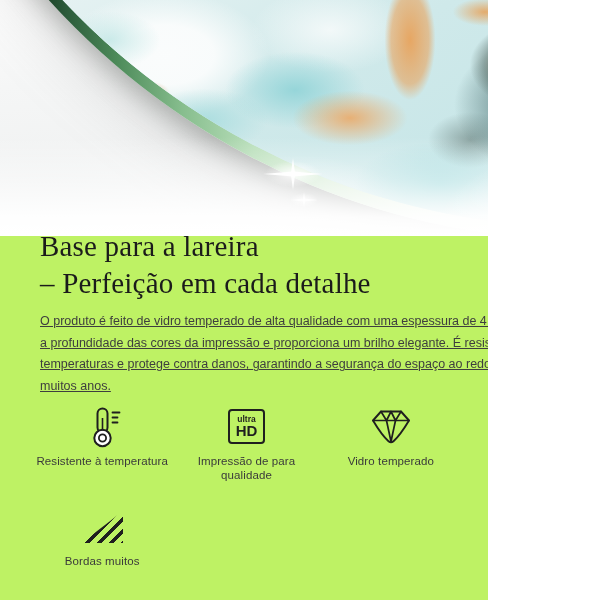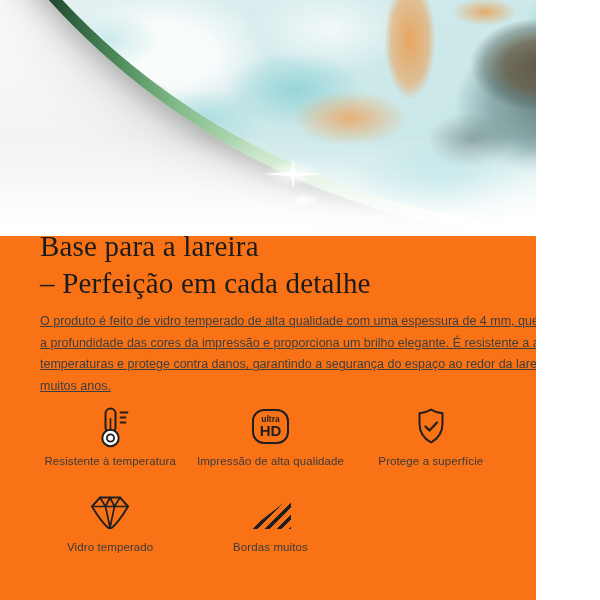--- a/index.html
+++ b/index.html
@@ -1,18 +1,18 @@
 <!DOCTYPE html>
 <html style="--text_primary: #1b1b1b; --text_body: #3e3e3e; --icon_stroke: #1f1f1f; --glass_edge_green: #2b5a3a; --art_teal: #8fd1d4; --art_orange: #e5a35f; --art_dark_mineral: #5d564a;"><head>
 <meta charset="utf-8">
 <style>
   html,body{margin:0;padding:0;background:#fff;}
   .page{
-    position:relative; width:536px; height:600px; overflow:hidden;
-    background:#f97316; font-family:"Liberation Sans", sans-serif;
+    position:relative; width:488px; height:600px; overflow:hidden;
+    background:#bef264; font-family:"Liberation Sans", sans-serif;
     color:var(--text_body,#3e3e3e);
   }
 
   
   .hero{
     position:relative; width:600px; height:236px; overflow:hidden;
     background: radial-gradient(480px 340px ellipse at 8% 108%, #eceeee 0%, #f5f6f6 50%, #fdfdfd 78%, #ffffff 100%);
   }
   .glass-disc{
     position:absolute; left:-138px; top:-1212px; width:1452px; height:1452px;
@@ -74,26 +74,26 @@
 
   
   .features{
     display:grid; grid-template-columns:1fr 1fr 1fr; row-gap:24px;
     margin:8px 25px 0 30px;
   }
   .feature{ display:flex; flex-direction:column; align-items:center; }
   .icon-wrap{ height:42px; display:flex; align-items:center; justify-content:center; }
   .feature-label{
     margin-top:6px; font-size:11.5px; line-height:14px; color:#3a3a3a;
-    letter-spacing:0.1px;
+    text-align:center; letter-spacing:0.1px;
   }
   .ico{ stroke:var(--icon_stroke,#1f1f1f); fill:none; }
 
   .uhd-box{
-    width:33px; height:31px; border:2.5px solid var(--icon_stroke,#1f1f1f); border-radius:12px;
+    width:33px; height:31px; border:2.5px solid var(--icon_stroke,#1f1f1f); border-radius:4px;
     display:flex; flex-direction:column; align-items:center; justify-content:center;
     color:var(--icon_stroke,#1f1f1f);
   }
   .uhd-top{ font-size:8.5px; font-weight:600; line-height:9px; }
   .uhd-bottom{ font-size:15px; font-weight:700; line-height:14px; }
 
   .stripe-tri{
     width:42px; height:33px;
     clip-path: polygon(0% 100%, 100% 2%, 100% 100%);
     background: repeating-linear-gradient(135deg, var(--icon_stroke,#1f1f1f) 0 3.5px, transparent 3.5px 8.5px);
@@ -144,32 +144,23 @@
       <div class="feature-label">Resistente à temperatura</div>
     </div>
 
     <div class="feature">
       <div class="icon-wrap">
         <div class="uhd-box">
           <span class="uhd-top">ultra</span>
           <span class="uhd-bottom">HD</span>
         </div>
       </div>
-      <div class="feature-label">Impressão de alta qualidade</div>
+      <div class="feature-label">Impressão de para qualidade</div>
     </div>
 
-    <div class="feature">
-      <div class="icon-wrap">
-        <svg width="44" height="44" viewBox="0 0 44 44" class="ico" stroke-linecap="round" stroke-linejoin="round">
-          <path d="M22 4.5 C25.5 6.8 29.5 8 33.5 8.2 V19 C33.5 27.5 29 33.5 22 37.5 C15 33.5 10.5 27.5 10.5 19 V8.2 C14.5 8 18.5 6.8 22 4.5 Z" stroke-width="2"></path>
-          <path d="M16.5 21.5 L20.5 25.5 L28 17.5" stroke-width="2.2"></path>
-        </svg>
-      </div>
-      <div class="feature-label">Protege a superfície</div>
-    </div>
 
     <div class="feature">
       <div class="icon-wrap">
         <svg width="44" height="44" viewBox="0 0 44 44" class="ico" stroke-linecap="round" stroke-linejoin="round">
           <path d="M4 15.5 L12 6.5 H32 L40 15.5 Q31 30.5 24.5 36.2 Q22 38.3 19.5 36.2 Q13 30.5 4 15.5 Z" stroke-width="1.9"></path>
           <path d="M4 15.5 H40" stroke-width="1.7"></path>
           <path d="M12 6.5 L17.5 15.5 L22 6.5 L26.5 15.5 L32 6.5" stroke-width="1.7"></path>
           <path d="M17.5 15.5 L22 36.5 L26.5 15.5" stroke-width="1.7"></path>
         </svg>
       </div>

